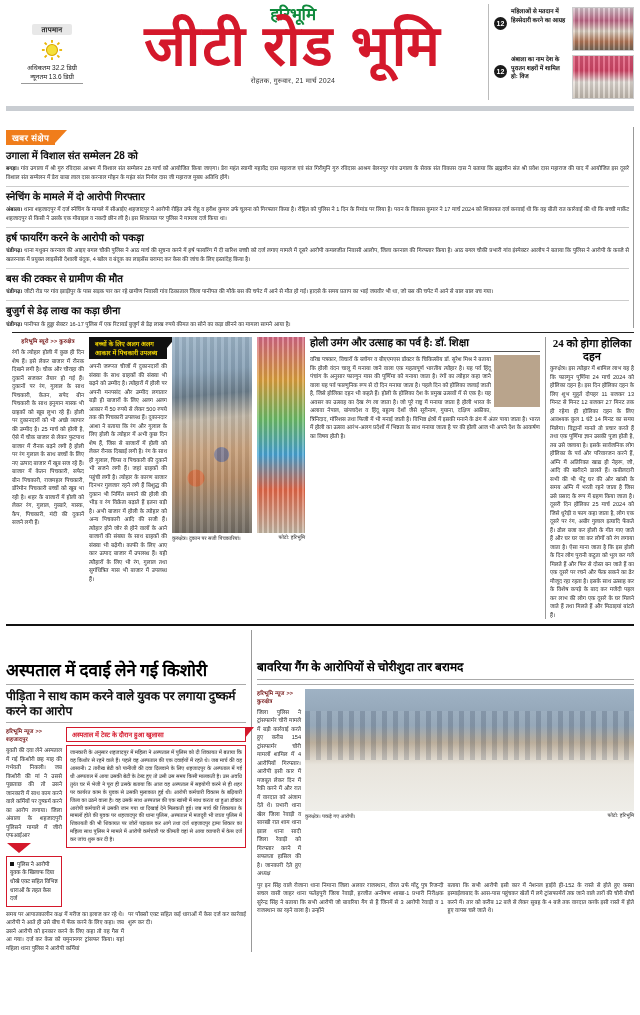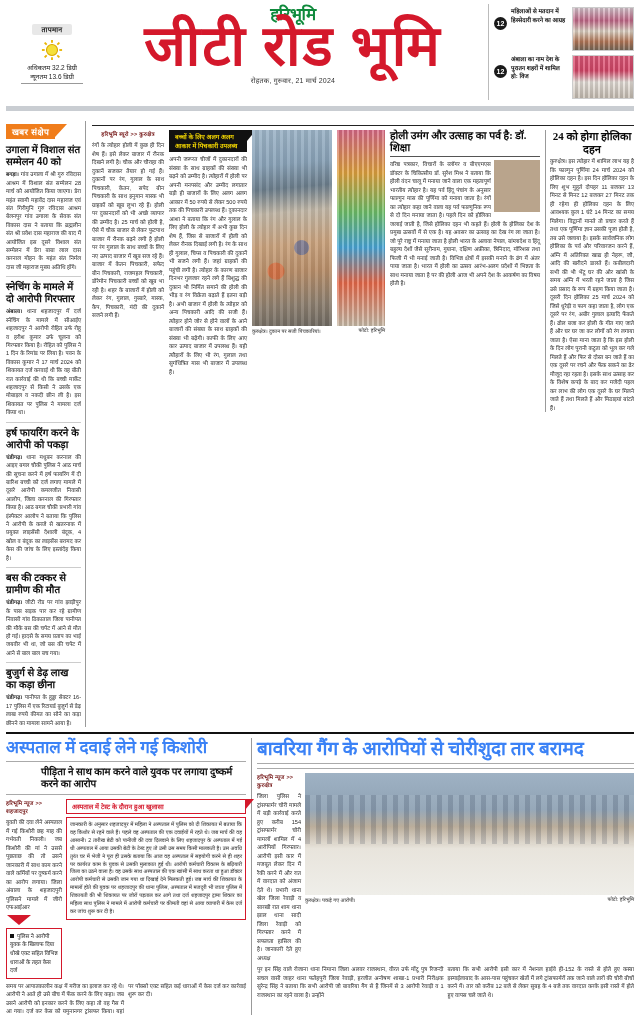--- a/index.html
+++ b/index.html
@@ -44,21 +44,21 @@
     background: #1a1a1a; color: #fff; font-size: 7px; font-weight: bold;
     display: flex; align-items: center; justify-content: center; margin-top: 10px;
   }
   .promo-text { flex: 1 1 auto; font-size: 6px; line-height: 1.45; color: #111; font-weight: bold; }
   .promo-thumb { flex: 0 0 62px; height: 44px; border: 1px solid #ccc; overflow: hidden; position: relative; }
 
   .masthead-rule { height: 5px; background: #c9cdd2; margin: 2px 6px 0; }
 
   
   .body-wrap { padding: 0 6px; }
-  .lead-row { display: flex; margin-top: 10px; }
+  .lead-row { display: flex; margin-top: 16px; flex-direction: column; }
 
   
   .rail { flex: 0 0 80px; padding-right: 4px; border-right: 1px solid #999; }
   .rail-header {
     background: #f07d1b; color: #fff; font-size: 8.5px; font-weight: bold;
     padding: 2px 6px; display: inline-block; position: relative; letter-spacing: .4px;
   }
   .rail-header::after {
     content: ""; position: absolute; right: -12px; top: 0;
     border-left: 12px solid #f07d1b; border-bottom: 13px solid transparent;
@@ -106,21 +106,21 @@
 
   .mugshot { width: 46px; height: 52px; float: right; margin: 0 0 2px 3px; background: #b9a48c; overflow: hidden; position: relative; }
 
   .sec-rule { height: 2px; background: #111; margin: 5px 6px 0; }
   .thin-rule { height: 1px; background: #aaa; margin: 4px 0; }
   .vrule { width: 1px; background: #999; align-self: stretch; }
 
   
   .sec2-head {
     font-family: "Liberation Serif", "DejaVu Serif", serif;
-    font-size: 17px; font-weight: bold; color: #3b82f6; line-height: 1.12;
+    font-size: 17px; font-weight: bold; color: #000000; line-height: 1.12; margin-top: 31px;
   }
   .sec2-sub {
     font-family: "Liberation Serif", "DejaVu Serif", serif;
     font-size: 9.5px; font-weight: bold; color: #111; line-height: 1.2; margin-top: 2px;
   }
   .red-box-kicker {
     border: 1px solid #d4182b; color: #d4182b; font-size: 6.6px; font-weight: bold;
     padding: 2px 5px; display: block; position: relative; margin-bottom: 3px; background: #fff;
   }
   .red-box-kicker::after {
@@ -203,21 +203,21 @@
 
   <div class="body-wrap">
 
     <div class="lead-row">
 
       <div class="rail">
         <div class="rail-head-wrap">
           <span class="rail-header">खबर संक्षेप</span>
         </div>
 
-        <div class="rail-item-title first">उगाला में विशाल संत सम्मेलन 40 को</div>
+        <div class="rail-item-title first">उगाला में विशाल संत सम्मेलन 28 को</div>
         <div class="rail-body"><b>बगड़ा।</b> <span>गांव उगाला में श्री गुरु रविदास आश्रम में विशाल संत सम्मेलन 28 मार्च को आयोजित किया जाएगा। डेरा महंत स्वामी महावेंद्र दास महाराज एवं संत गिरीमुनि गुरु रविदास आश्रम बेलनपुर गांव उगाला के सेवक संत विकास दास ने बताया कि ब्रह्मलीन संत श्री प्रवेश दास महाराज की याद में आयोजित इस दूसरे विशाल संत सम्मेलन में डेरा बाबा लाल दास करनाल मोहन के महंत संत निर्मल दास जी महाराज मुख्य अतिथि होंगे।</span></div>
 
         <div class="rail-item-title">स्नेचिंग के मामले में दो आरोपी गिरफ्तार</div>
         <div class="rail-body"><b>अंबाला।</b> <span>थाना शहजादपुर में दर्ज स्नेचिंग के मामले में सीआईए शहजादपुर ने आरोपी रोहित उर्फ रोहू व हरीश कुमार उर्फ चूलना को गिरफ्तार किया है। रोहित को पुलिस ने 1 दिन के रिमांड पर लिया है। पवन के विकास कुमार ने 17 मार्च 2024 को शिकायत दर्ज करवाई थी कि वह बीती रात कार्रवाई की थी कि बच्ची मार्केट शहजादपुर से किसी ने उसके एक मोबाइल व नकदी छीन ली है। इस शिकायत पर पुलिस ने मामला दर्ज किया था।</span></div>
 
         <div class="rail-item-title">हर्ष फायरिंग करने के आरोपी को पकड़ा</div>
         <div class="rail-body"><b>चंडीगढ़।</b> <span>थाना मधुबन करनाल की आइए बगल चौकी पुलिस ने आठ मार्च की सूचना करने में हर्ष फायरिंग में दी बारिश बच्ची को दर्ज लगाए मामले में दूसरे आरोपी कमलजीत निवासी आलोप, जिला करनाल की गिरफ्तार किया है। आठ बगल चौकी प्रभारी गांव इंस्पेक्टर आलोप ने बताया कि पुलिस ने आरोपी के कब्जे से खतरनाक में प्रयुक्त लाइसेंसी देशाली बंदूक, 4 खोल व बंदूक का लाइसेंस बरामद कर केस की जांच के लिए इस्तांदेह किया है।</span></div>
 
         <div class="rail-item-title">बस की टक्कर से ग्रामीण की मौत</div>
         <div class="rail-body"><b>चंडीगढ़।</b> <span>जीटी रोड पर गांव झाड़ीपुर के पास सड़क पार कर रहे ग्रामीण निवासी गांव ठिकाताल जिला पानीपत की मौके बस की चपेट में आने से मौत हो गई। हादसे के समय प्रताप का भाई जयवीर भी था, जो बस की चपेट में आने से बाल बाल बच गया।</span></div>
@@ -268,21 +268,21 @@
       </div>
     </div>
 
     <div class="sec-rule" style="margin-left:0;margin-right:0;"></div>
 
     <div style="display:flex; margin-top:4px;">
 
       <div style="flex:0 0 246px; padding-right:5px; border-right:1px solid #999;">
         <div class="sec2-head">अस्पताल में दवाई लेने गई किशोरी</div>
         <div class="thin-rule"></div>
-        <div class="sec2-sub" style="font-size:10px;margin-left:35px;">पीड़िता ने साथ काम करने वाले युवक पर लगाया दुष्कर्म करने का आरोप</div>
+        <div class="sec2-sub" style="font-size:12px;">पीड़िता ने साथ काम करने वाले युवक पर लगाया दुष्कर्म करने का आरोप</div>
         <div class="thin-rule"></div>
 
         <div style="display:flex; gap:4px; margin-top:2px;">
           <div style="flex:0 0 56px;">
             <div class="byline">हरिभूमि न्यूज &gt;&gt; शहजादपुर</div>
             <div class="col">युवती की दवा लेने अस्पताल में गई किशोरी छह माह की गर्भवती निकली। जब किशोरी की मां ने उससे पूछताछ की तो उसने जानकारी में साथ काम करने वाले कर्मियों पर दुष्कर्म करने का आरोप लगाया। जिला अंबाला के शहजादपुरी पुलिसने मामले में जीरो एफआईआर</div>
             <svg class="redarrow" viewBox="0 0 26 12">
               <path d="M1 1 L25 1 L13 11 Z" fill="#d4182b"></path>
             </svg>
             <div class="framed bullet-box">
@@ -296,21 +296,21 @@
           </div>
         </div>
 
         <div style="display:flex; gap:4px; margin-top:3px;">
           <div class="col" style="flex:1;">समय पर आपातकालीन कक्ष में मरीज का इलाज कर रहे थे। आरोपी ने आते ही उसे बीच में फेंक करने के लिए कहा। जब उसने आरोपी को इनकार करने के लिए कहा तो वह गैस में आ गया। दर्ज कर केस को यमुनानगर ट्रांसफर किया। यहां महिला थाना पुलिस ने आरोपी कर्मियां</div>
           <div class="col" style="flex:1;">पर पॉक्सो एक्ट सहित कई धाराओं में केस दर्ज कर कार्रवाई शुरू कर दी।</div>
         </div>
       </div>
 
       <div style="flex:1 1 auto; padding-left:5px;">
-        <div class="sec2-head" style="font-size:19px;">बावरिया गैंग के आरोपियों से चोरीशुदा तार बरामद</div>
+        <div class="sec2-head" style="font-size:12px;">बावरिया गैंग के आरोपियों से चोरीशुदा तार बरामद</div>
         <div class="thin-rule"></div>
         <div class="thin-rule"></div>
 
         <div style="display:flex; gap:4px;">
           <div style="flex:0 0 44px;">
             <div class="byline">हरिभूमि न्यूज &gt;&gt; कुरुक्षेत्र</div>
             <div class="col">जिला पुलिस ने ट्रांसफार्मर चोरी मामले में बड़ी कार्रवाई करते हुए करीब 154 ट्रांसफार्मर चोरी मामलों शामिल में 4 आरोपियों गिरफ्तार। आरोपी इसी कार में मजबूत लेकर दिन में रैकी करने में और रात में वारदात को अंजाम देते थे। प्रभारी थाना खेल जिला रेवाड़ी व सारखी रात शाम थाना झाल थाना सादी जिला रेवाड़ी को गिरफ्तार करने में सफलता हासिल की है। जानकारी देते हुए अध्यक्ष</div>
           </div>
           <div style="flex:1 1 auto;">
             <div class="photo ph-police" style="height:122px;"></div>

